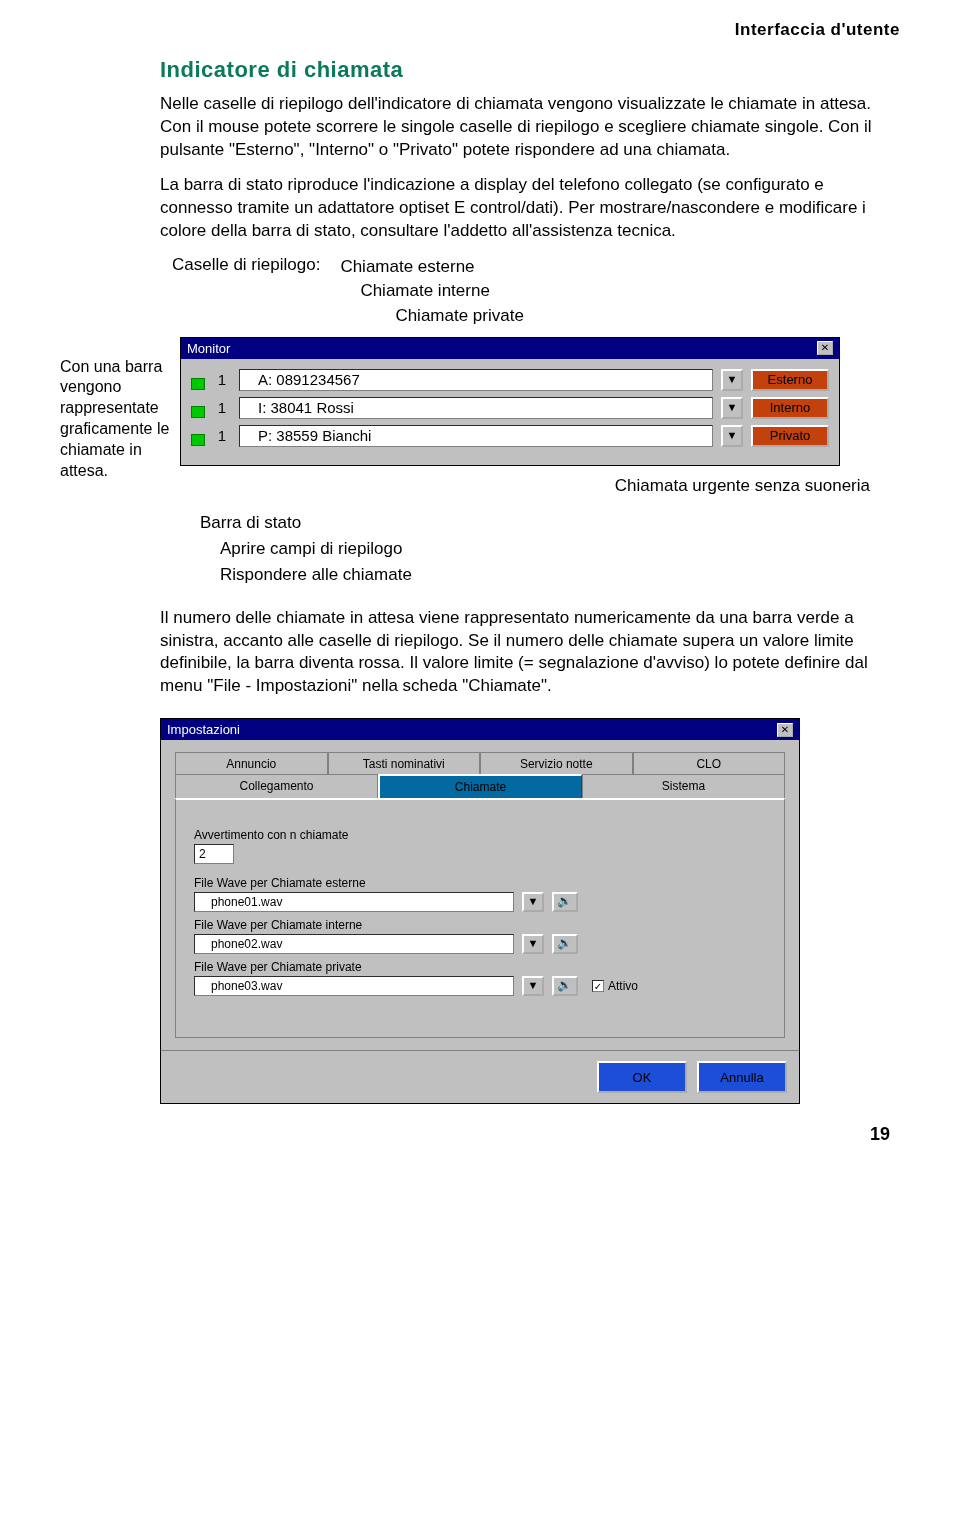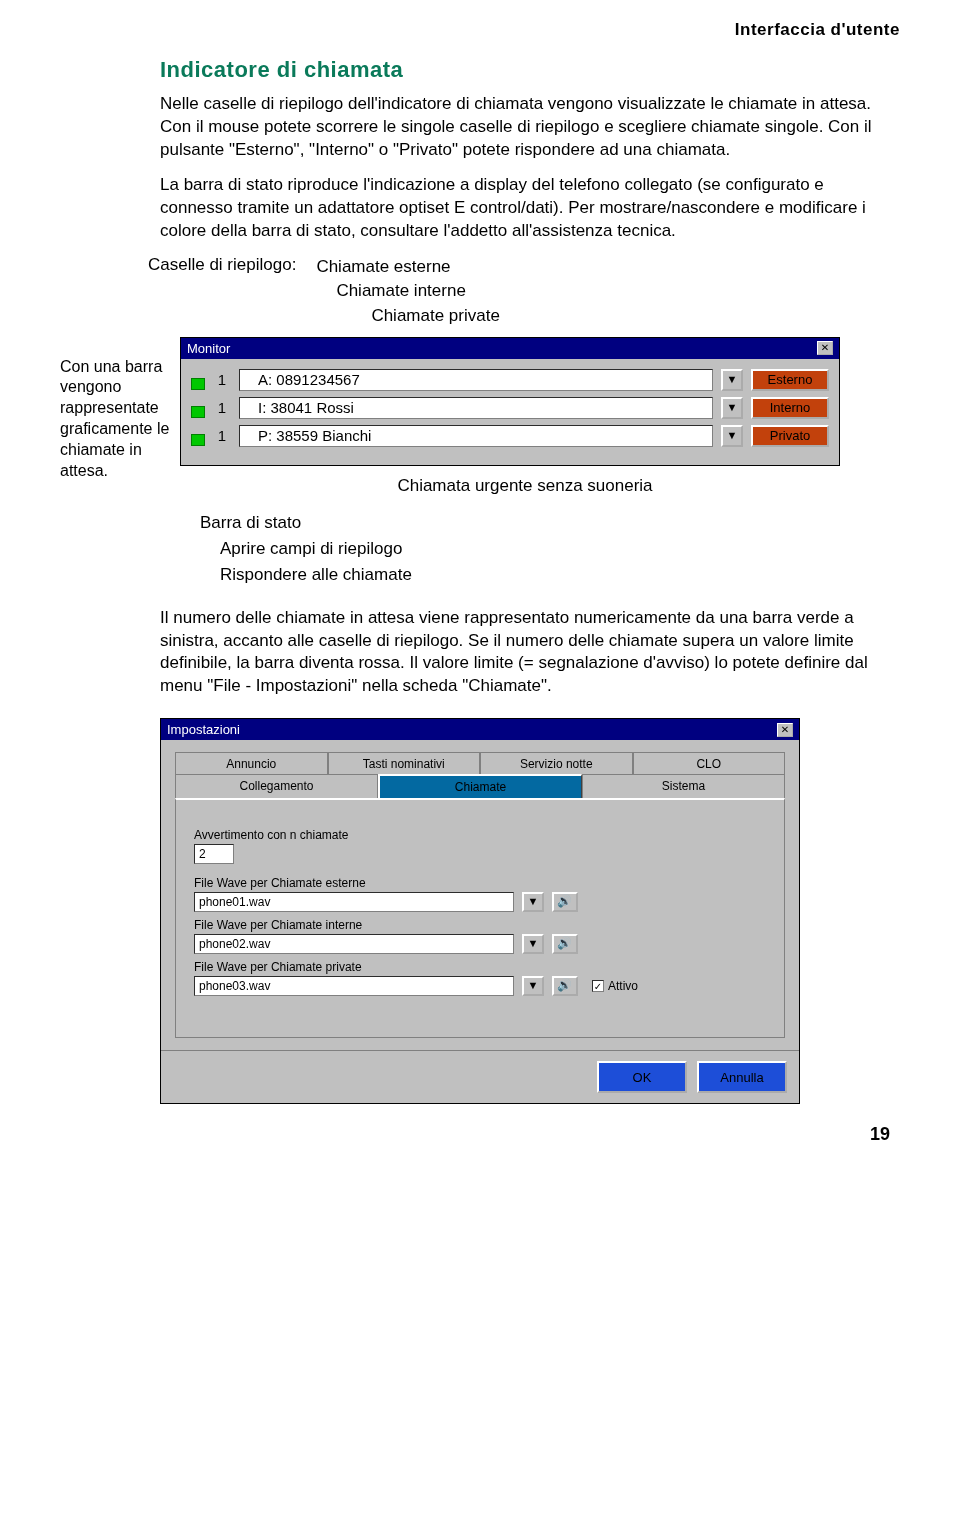--- a/index.html
+++ b/index.html
@@ -33,21 +33,21 @@
     letter-spacing: 0.5px;
   }
   .body-text {
     margin-left: 100px;
     font-size: 17px;
     line-height: 1.35;
     margin-bottom: 12px;
     color: #000;
   }
   .caselle-block {
-    margin-left: 88px;
+    margin-left: 112px;
     display: flex;
     gap: 20px;
     font-size: 17px;
     margin-top: 8px;
     margin-bottom: 8px;
   }
   .caselle-labels { }
   .caselle-list { line-height: 1.45; }
   .caselle-list .indent1 { margin-left: 20px; }
   .caselle-list .indent2 { margin-left: 55px; }
@@ -123,21 +123,21 @@
     width: 78px; height: 22px;
     background: #c2410c;
     border: 2px outset #fff;
     font-size: 13px;
     text-align:center;
     line-height: 18px;
   }
   .urgent-label {
     font-size: 17px;
     margin-top: 10px;
-    text-align: center;
+    text-align: right;
     padding-right: 30px;
   }
   .below-labels {
     margin-left: 140px;
     margin-top: 14px;
     font-size: 17px;
     line-height: 1.55;
   }
   .below-labels .l2 { margin-left: 20px; }
   .below-labels .l3 { margin-left: 20px; }
@@ -189,21 +189,21 @@
   .num-input {
     width:40px; height:20px;
     background:#fff; border:1px inset #808080;
     font-size:12px; padding:2px 4px;
     margin-bottom: 12px;
   }
   .wave-row { display:flex; align-items:center; gap:8px; margin-bottom:6px; }
   .wave-input {
     background:#fff; border:1px inset #808080;
     height:20px; width:320px;
-    font-size:12px; padding:2px 4px;
+    font-size:12px; padding:2px 16px;
   }
   .wave-btn {
     width:22px; height:20px;
     background:#c0c0c0; border:2px outset #fff;
     font-size:11px; text-align:center; line-height:15px;
   }
   .sound-btn {
     width:26px; height:20px;
     background:#c0c0c0; border:2px outset #fff;
     font-size:12px; text-align:center; line-height:15px;

